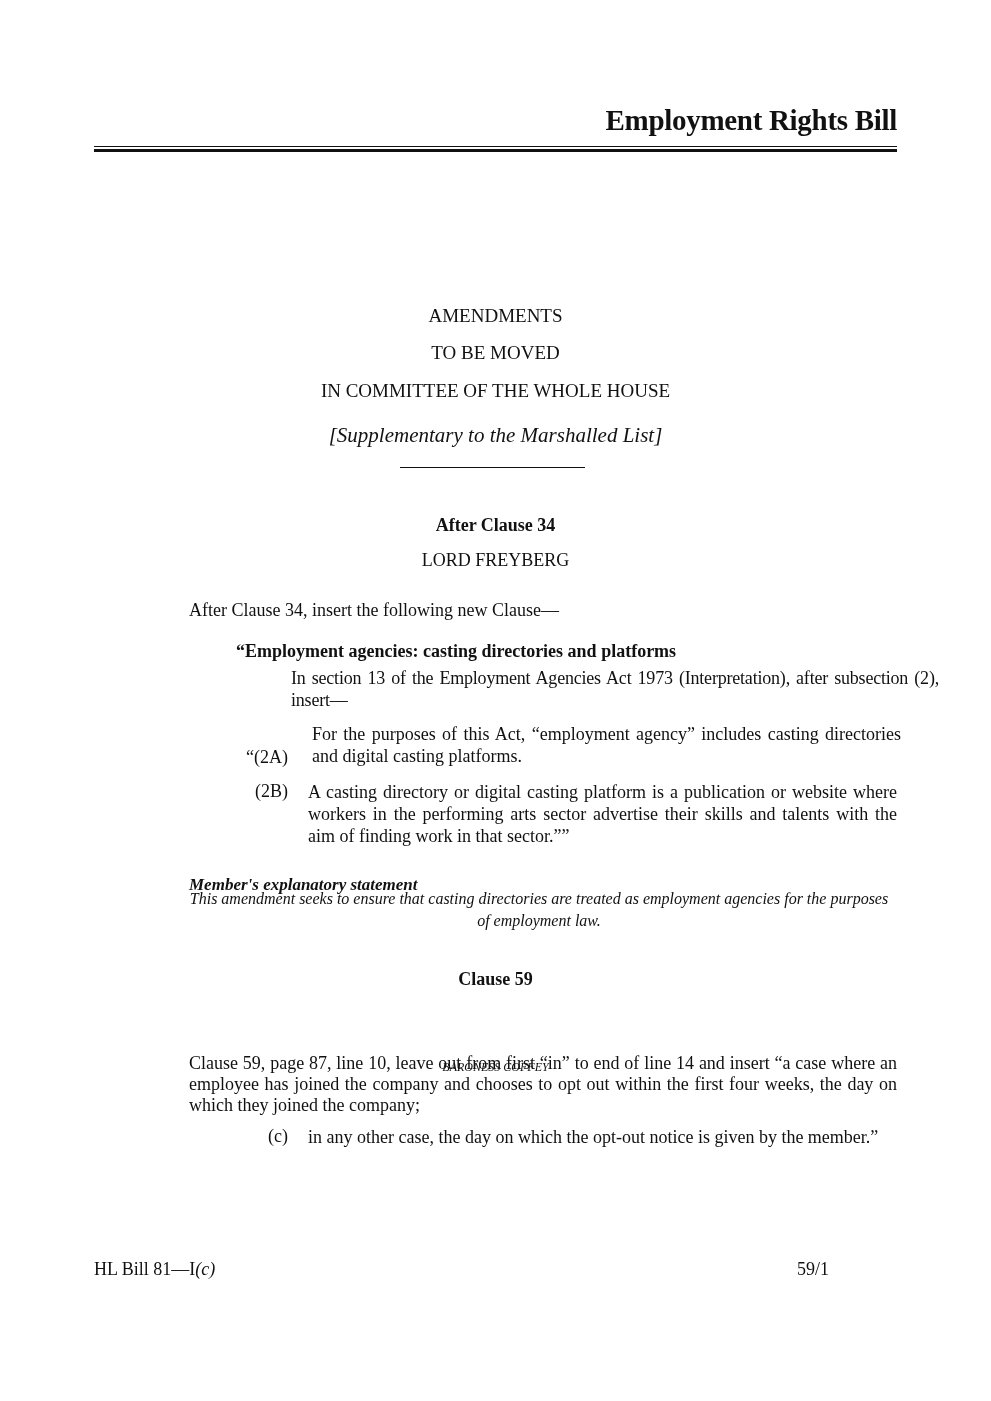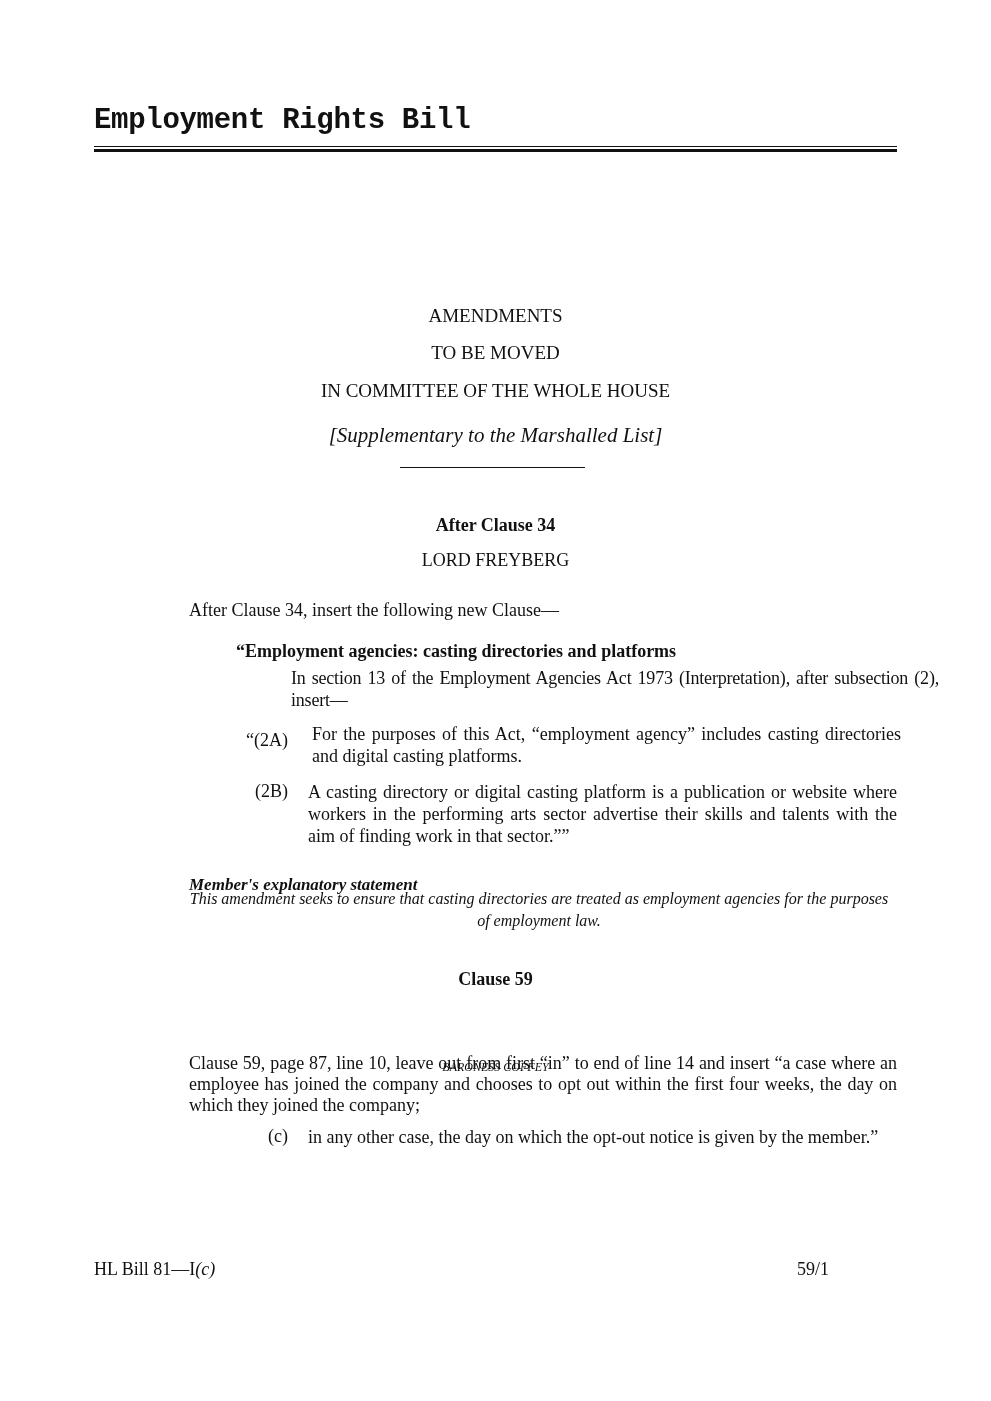--- a/index.html
+++ b/index.html
@@ -3,23 +3,23 @@
   <meta charset="utf-8">
   <style>
     html, body { margin: 0; padding: 0; background: #ffffff; }
     body {
       width: 991px; height: 1401px; position: relative; overflow: hidden;
       font-family: "DejaVu Serif", "Liberation Serif", serif;
       color: #111;
     }
     .abs { position: absolute; }
     .title {
-      left: 94px; width: 803px; top: 104px; text-align: left;
+      left: 94px; width: 803px; top: 104px; text-align: right;
       font-size: 29px; font-weight: bold; letter-spacing: -0.3px;
-      font-family: Liberation Mono, monospace;
+      font-family: Liberation Serif, serif;
     }
     .rule-thin { left: 94px; width: 803px; top: 146px; height: 1px; background: #111; }
     .rule-thick { left: 94px; width: 803px; top: 149px; height: 3px; background: #111; }
     .center { text-align: center; left: 94px; width: 803px; font-family: "Liberation Serif", serif; font-size: 19px; }
     .short-rule { left: 400px; width: 185px; top: 467px; height: 1px; background: #111; }
     .body-text { font-family: "Liberation Serif", serif; font-size: 18px; line-height: 22px; text-align: justify; }
     .bold { font-weight: bold; margin-top: 8px; }
     .italic { font-style: italic; }
     .sub-label { position: absolute; font-family: "Liberation Serif", serif; font-size: 18px; text-align: right; }
   </style>
@@ -38,21 +38,21 @@
   <div class="abs center italic" style="top:423px; font-size:21px;">[Supplementary to the Marshalled List]</div>
   <div class="abs short-rule"></div>
 
   <div class="abs center bold" style="top:507px; font-size:18px;">After Clause 34</div>
   <div class="abs center" style="top:550px; font-size:18px;text-align:center;">LORD FREYBERG</div>
 
   <div class="abs body-text" style="left:189px; top:599px; width:710px;">After Clause 34, insert the following new Clause—</div>
   <div class="abs body-text bold" style="left:236px; top:632px; width:660px;">“Employment agencies: casting directories and platforms</div>
   <div class="abs body-text" style="left:249px; top:667px; width:648px; letter-spacing:-0.2px;margin-left:42px;">In section 13 of the Employment Agencies Act 1973 (Interpretation), after subsection (2), insert—</div>
 
-  <div class="sub-label" style="left:230px; width:58px; top:730px;">“(2A)</div>
+  <div class="sub-label" style="left:230px; width:58px; top:747px;">“(2A)</div>
   <div class="abs body-text" style="left:304px; top:723px; width:589px;margin-left:8px;">For the purposes of this Act, “employment agency” includes casting directories and digital casting platforms.</div>
 
   <div class="sub-label" style="left:230px; width:58px; top:781px;">(2B)</div>
   <div class="abs body-text" style="left:308px; top:781px; width:589px;">A casting directory or digital casting platform is a publication or website where workers in the performing arts sector advertise their skills and talents with the aim of finding work in that sector.””</div>
 
   <div class="abs body-text bold italic" style="left:189px; top:866px; width:710px; font-size:17px;">Member's explanatory statement</div>
   <div class="abs body-text italic" style="left:189px; top:888px; width:700px; font-size:16px; line-height:22px; text-align:center;">This amendment seeks to ensure that casting directories are treated as employment agencies for the purposes of employment law.</div>
 
   <div class="abs center bold" style="top:961px; font-size:18px;">Clause 59</div>
   <div class="abs center" style="top:1060px; font-size:12px;font-style:italic;">BARONESS COFFEY</div>

